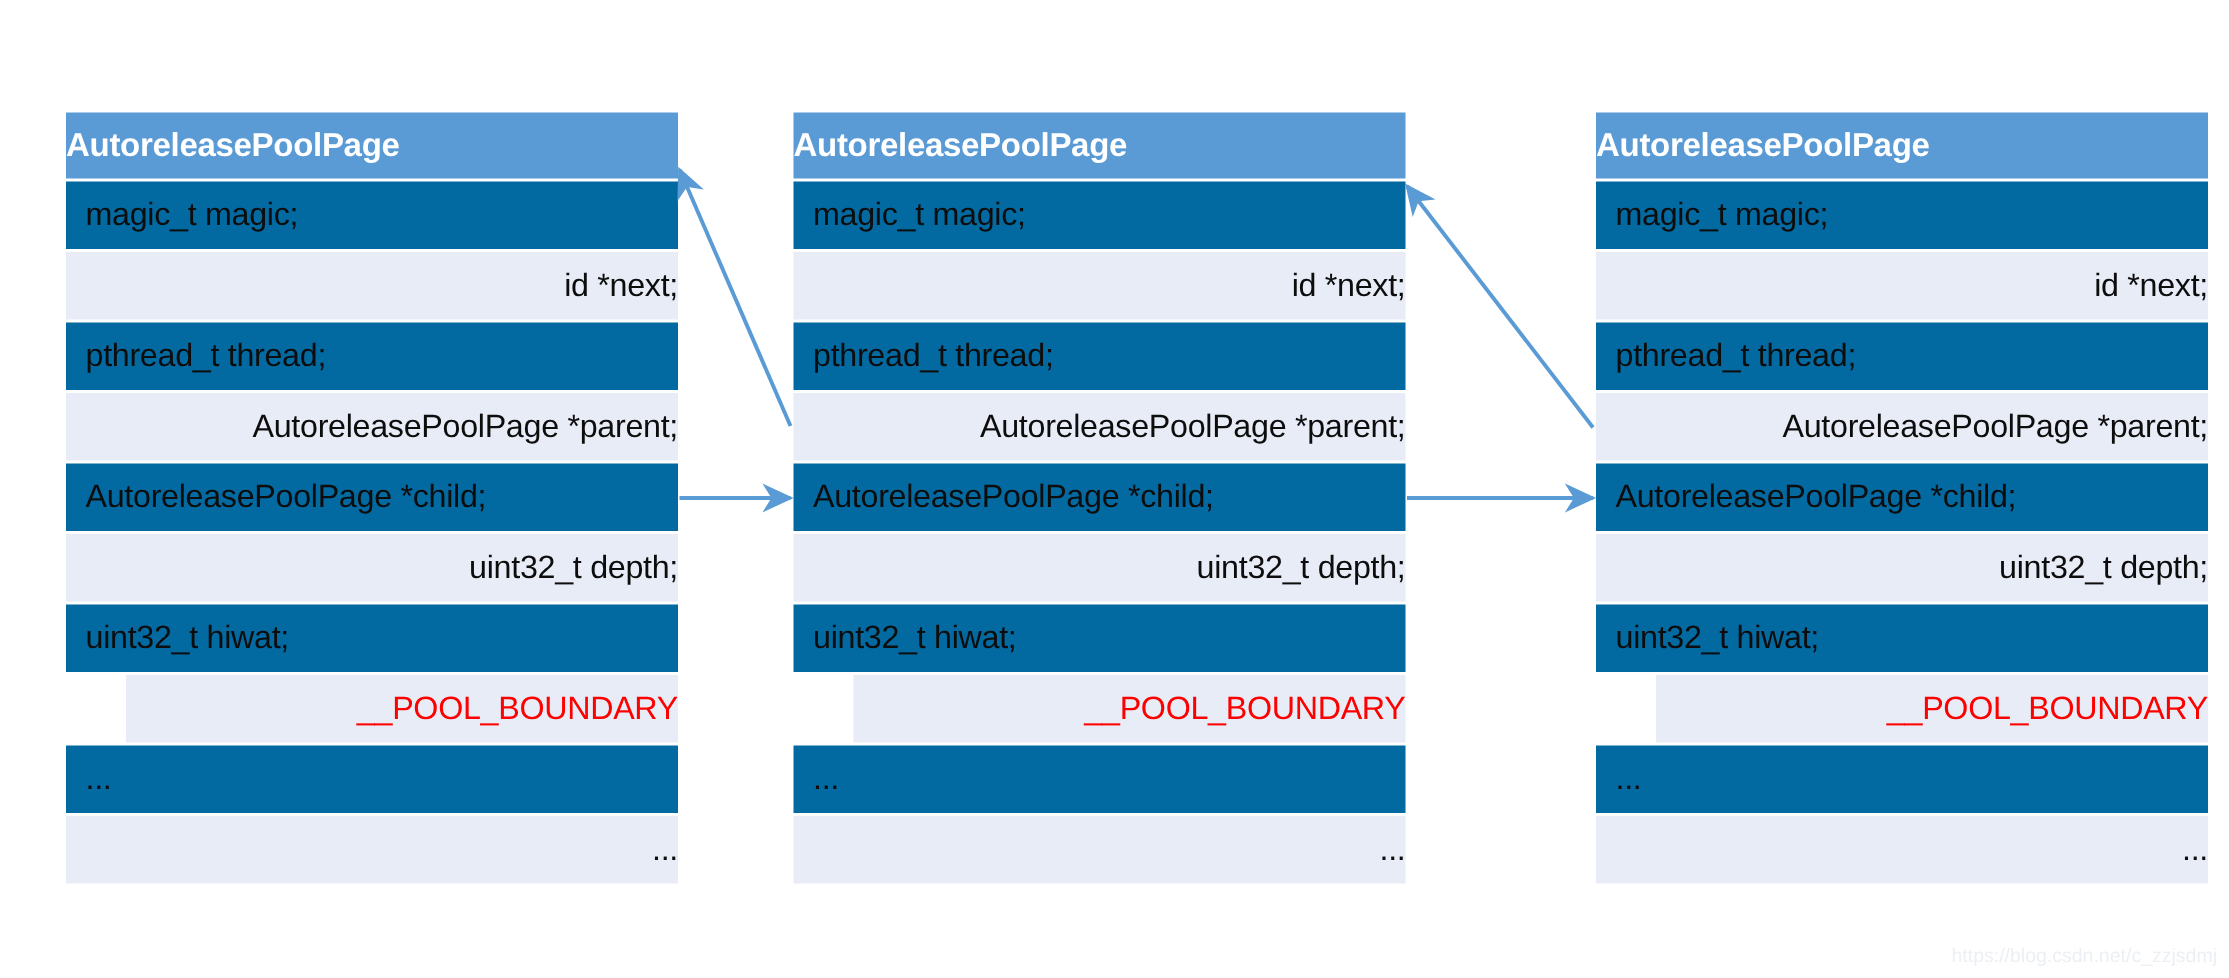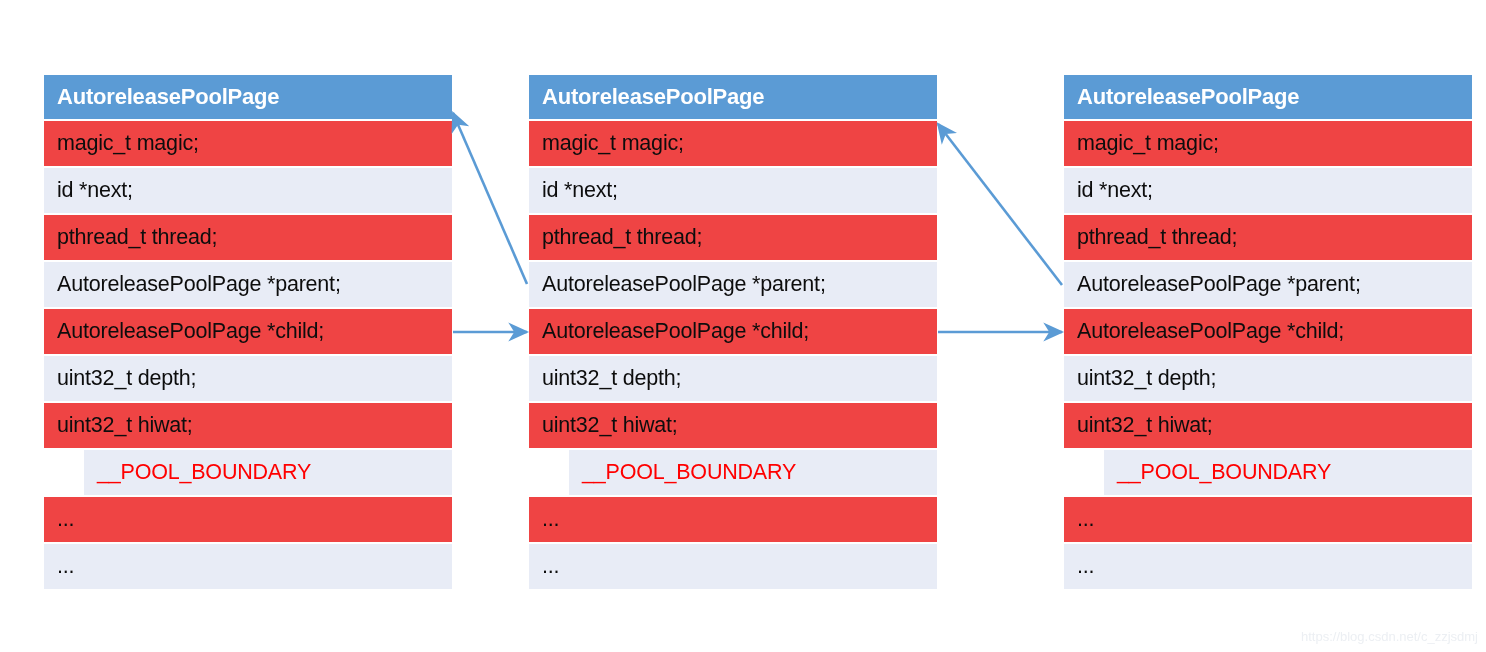--- a/index.html
+++ b/index.html
@@ -31,39 +31,38 @@
   .pool-table.t1 { left: 529px;  top: 75px; }
   .pool-table.t2 { left: 1064px; top: 75px; }
 
   .table-header {
     height: 44px;
     line-height: 44px;
     background: #5b9bd5;
     color: #ffffff;
     font-size: 22px;
     font-weight: bold;
-    padding-left: 13px;
     box-sizing: border-box;
     letter-spacing: -0.2px;
   }
 
   .table-row {
     height: 45px;
     line-height: 45px;
     font-size: 21.5px;
     color: #0d0d0d;
     padding-left: 13px;
     box-sizing: border-box;
     margin-top: 2px;
     white-space: nowrap;
     overflow: hidden;
     letter-spacing: -0.2px;
   }
-  .table-row.shade-dark  { background: #ef4444; }
-  .table-row.shade-light { background: #e8ecf6; }
+  .table-row.shade-dark  { background: #0369a1; }
+  .table-row.shade-light { background: #e8ecf6; text-align: right; }
   .table-row.boundary    { color: #ff0000; margin-left: 40px; }
 
   .arrow-layer {
     position: absolute;
     left: 0; top: 0;
     width: 1486px;
     height: 652px;
     pointer-events: none;
   }
 

